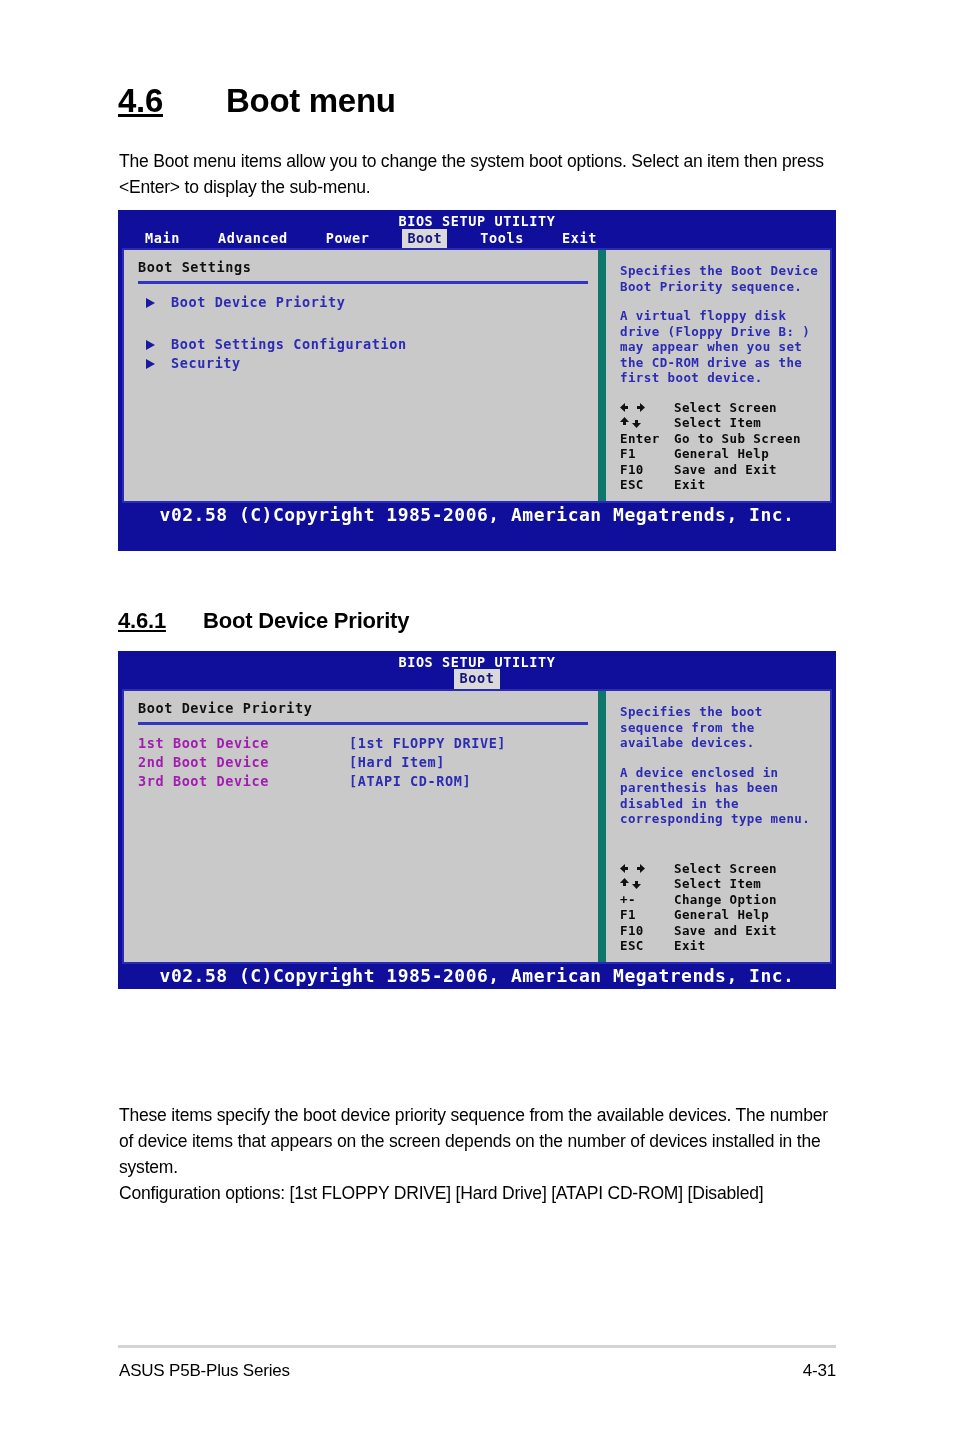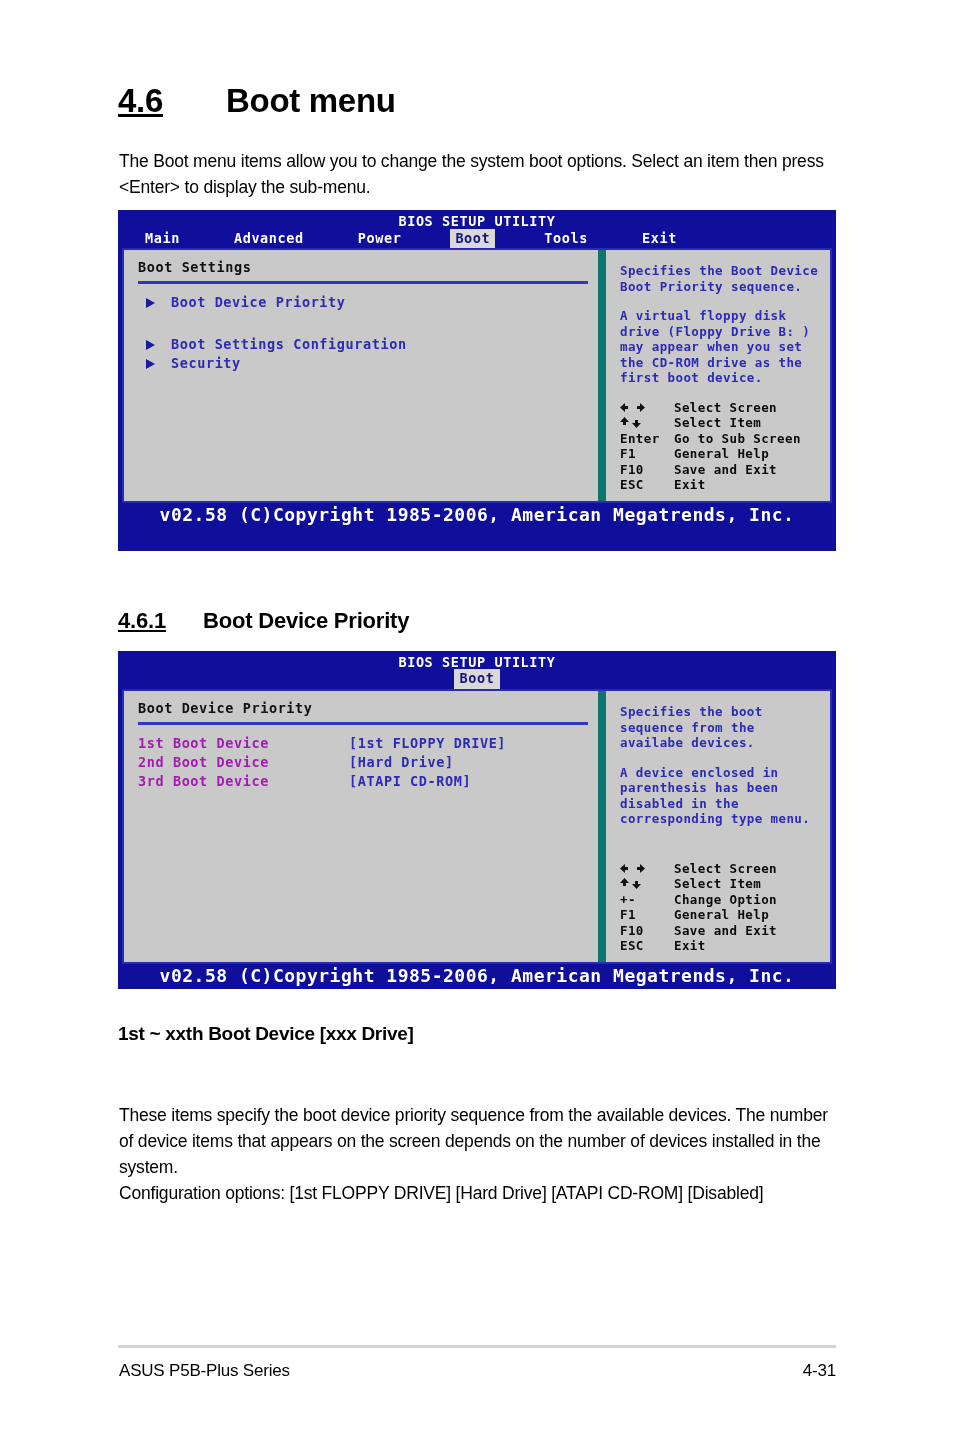--- a/index.html
+++ b/index.html
@@ -113,21 +113,21 @@
     letter-spacing: 0.6px;
     padding-top: 3px;
     line-height: 16px;
   }
 
   .bios-menubar {
     display: flex;
     align-items: center;
     height: 19px;
     padding-left: 22px;
-    gap: 16px;
+    gap: 0px;
   }
   .bios-menubar .mi {
     color: #ffffff;
     font-size: 13.5px;
     font-weight: bold;
     letter-spacing: 0.6px;
     padding: 1px 5px 2px 5px;
     margin-right: 28px;
     line-height: 16px;
   }
@@ -417,21 +417,21 @@
       <div class="bios-main">
         <div class="panel-title">Boot Device Priority</div>
         <div class="panel-rule"></div>
 
         <div class="dev-row">
           <span class="dev-name">1st Boot Device</span>
           <span class="dev-val">[1st FLOPPY DRIVE]</span>
         </div>
         <div class="dev-row">
           <span class="dev-name">2nd Boot Device</span>
-          <span class="dev-val">[Hard Drive]</span>
+          <span class="dev-val">[Hard Item]</span>
         </div>
         <div class="dev-row">
           <span class="dev-name">3rd Boot Device</span>
           <span class="dev-val">[ATAPI CD-ROM]</span>
         </div>
       </div>
 
       <div class="bios-help">
         <p class="help-para">Specifies the boot sequence from the availabe devices.</p>
         <p class="help-para">A device enclosed in parenthesis has been disabled in the corresponding type menu.</p>
@@ -480,21 +480,20 @@
             <span class="act">Exit</span>
           </div>
         </div>
       </div>
 
     </div>
 
     <div class="bios-footer">v02.58 (C)Copyright 1985-2006, American Megatrends, Inc.</div>
   </div>
 
-  <div id="subheading-boot-device">1st ~ xxth Boot Device [xxx Drive]</div>
 
   <div class="prose" id="body-text">
     <p>These items specify the boot device priority sequence from the available devices. The number of device items that appears on the screen depends on the number of devices installed in the system.</p>
     <p>Configuration options: [1st FLOPPY DRIVE] [Hard Drive] [ATAPI CD-ROM] [Disabled]</p>
   </div>
 
   <div id="footer-rule"></div>
   <div id="footer-left">ASUS P5B-Plus Series</div>
   <div id="footer-right">4-31</div>
 

